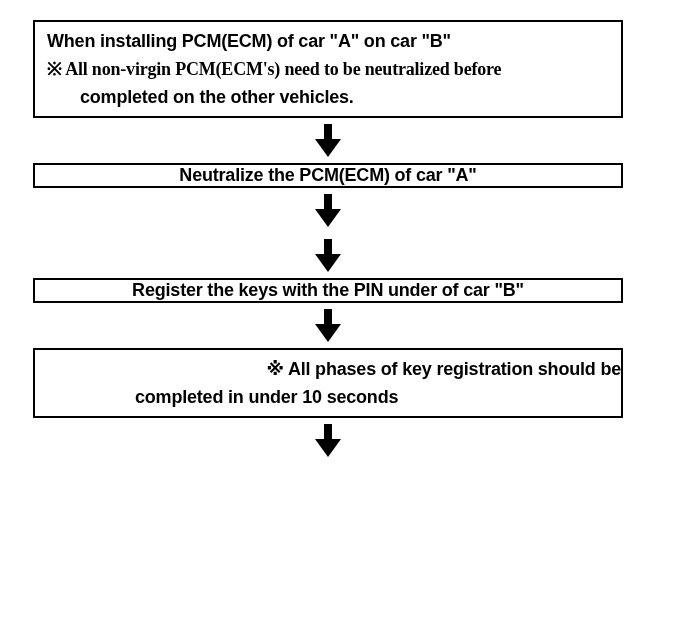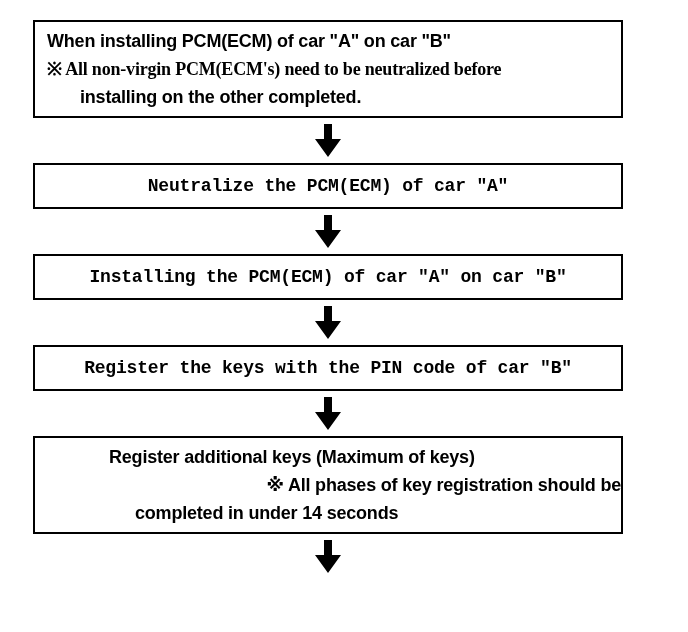--- a/index.html
+++ b/index.html
@@ -31,26 +31,25 @@
     color: #000;
   }
   .box-multi {
     padding: 5px 0 5px 0;
   }
   .box-multi .line {
     line-height: 28px;
     white-space: nowrap;
   }
   .box-single {
-    height: 46px;
+    height: 25px;
     display: flex;
     align-items: center;
     justify-content: center;
     text-align: center;
-    font-family: Liberation Mono, monospace;
   }
   
   .b1 .l0 { padding-left: 12px; }
   .b1 .l1 { padding-left: 12px; font-family: Liberation Serif, serif; }
   .b1 .l2 { padding-left: 45px; }
   
   .b5 .l0 { padding-left: 74px; }
   .b5 .l1 { padding-left: 48px; text-align: right; }
   .b5 .l2 { padding-left: 100px; }
   .arrow-gap {
@@ -67,63 +66,59 @@
 </style>
 </head>
 <body>
 
 <div class="page">
   <div class="flow">
 
     <div class="box box-multi b1">
       <div class="line l0">When installing PCM(ECM) of car "A" on car "B"</div>
       <div class="line l1">※ All non-virgin PCM(ECM's) need to be neutralized before</div>
-      <div class="line l2">installing on the other completed.</div>
+      <div class="line l2">completed on the other vehicles.</div>
     </div>
 
     <div class="arrow-gap">
       <svg width="26" height="33" viewBox="0 0 26 33">
         <path d="M9 0 h8 v15 h9 L13 33 L0 15 h9 Z" fill="#000"></path>
       </svg>
     </div>
 
     <div class="box box-single">
       <span>Neutralize the PCM(ECM) of car "A"</span>
     </div>
 
     <div class="arrow-gap">
       <svg width="26" height="33" viewBox="0 0 26 33">
         <path d="M9 0 h8 v15 h9 L13 33 L0 15 h9 Z" fill="#000"></path>
       </svg>
     </div>
 
-    <div class="box box-single">
-      <span>Installing the PCM(ECM) of car "A" on car "B"</span>
-    </div>
 
     <div class="arrow-gap">
       <svg width="26" height="33" viewBox="0 0 26 33">
         <path d="M9 0 h8 v15 h9 L13 33 L0 15 h9 Z" fill="#000"></path>
       </svg>
     </div>
 
     <div class="box box-single">
-      <span>Register the keys with the PIN code of car "B"</span>
+      <span>Register the keys with the PIN under of car "B"</span>
     </div>
 
     <div class="arrow-gap">
       <svg width="26" height="33" viewBox="0 0 26 33">
         <path d="M9 0 h8 v15 h9 L13 33 L0 15 h9 Z" fill="#000"></path>
       </svg>
     </div>
 
     <div class="box box-multi b5">
-      <div class="line l0">Register additional keys (Maximum of keys)</div>
       <div class="line l1">※ All phases of key registration should be</div>
-      <div class="line l2">completed in under 14 seconds</div>
+      <div class="line l2">completed in under 10 seconds</div>
     </div>
 
     <div class="arrow-gap">
       <svg width="26" height="33" viewBox="0 0 26 33">
         <path d="M9 0 h8 v15 h9 L13 33 L0 15 h9 Z" fill="#000"></path>
       </svg>
     </div>
 
 
   </div>

